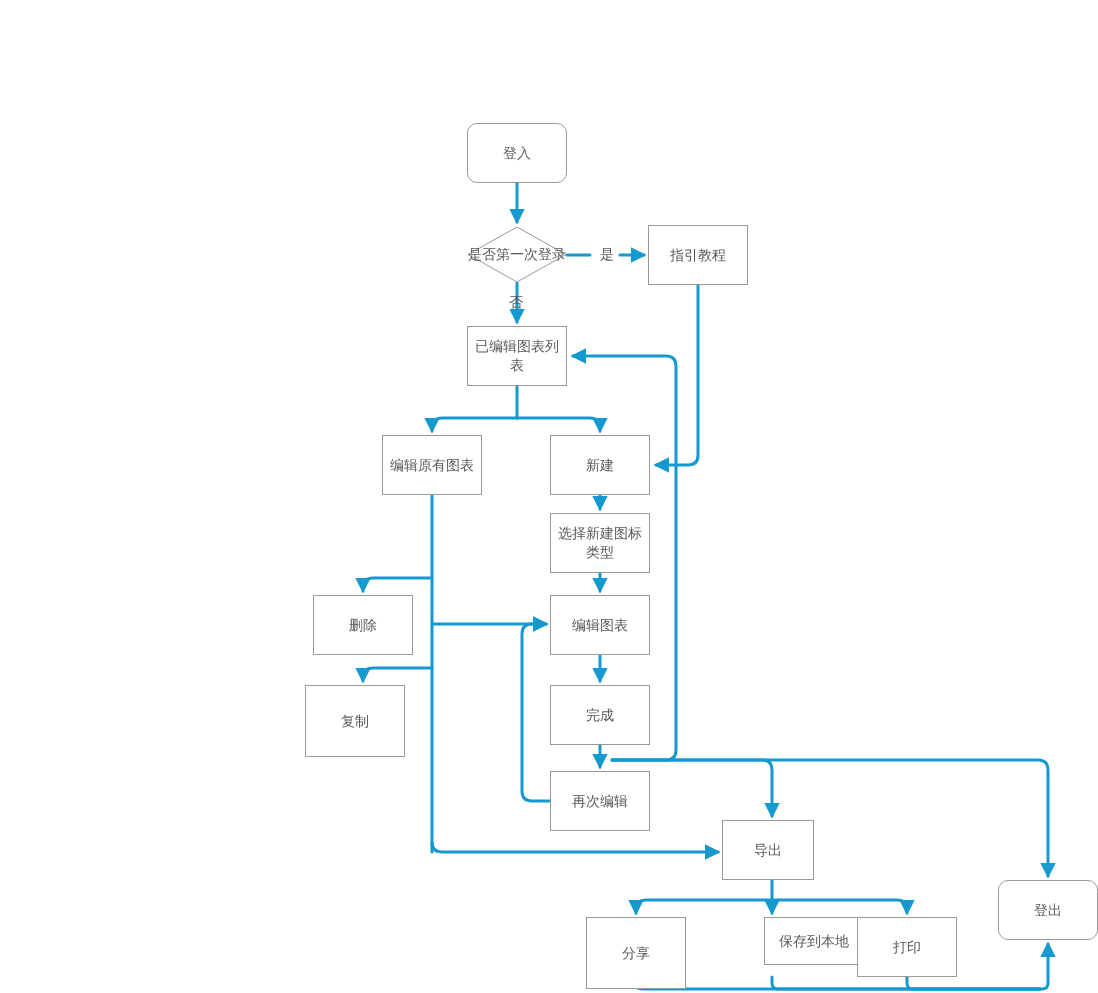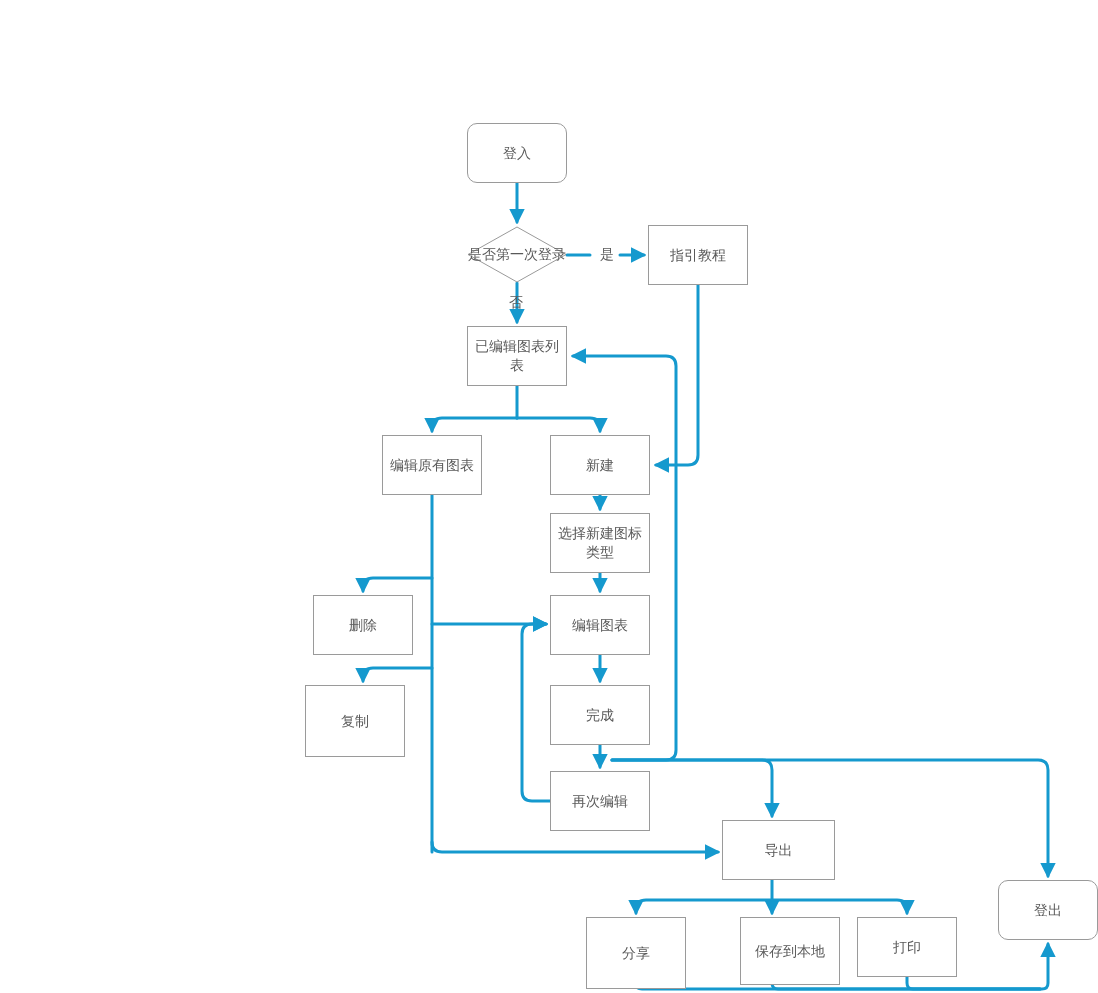--- a/index.html
+++ b/index.html
@@ -177,29 +177,29 @@
   </div>
 
   <div class="node" style="left:550px; top:685px; width:100px; height:60px;">
     <span>完成</span>
   </div>
 
   <div class="node" style="left:550px; top:771px; width:100px; height:60px;">
     <span>再次编辑</span>
   </div>
 
-  <div class="node" style="left:722px; top:820px; width:113px; height:60px;">
+  <div class="node" style="left:722px; top:820px; width:92px; height:60px;">
     <span>导出</span>
   </div>
 
   <div class="node" style="left:586px; top:917px; width:100px; height:72px;">
     <span>分享</span>
   </div>
 
-  <div class="node" style="left:740px; top:917px; width:100px; height:68px;">
+  <div class="node" style="left:764px; top:917px; width:100px; height:48px;">
     <span>保存到本地</span>
   </div>
 
   <div class="node" style="left:857px; top:917px; width:100px; height:60px;">
     <span>打印</span>
   </div>
 
   <div class="node rounded" style="left:998px; top:880px; width:100px; height:60px;">
     <span>登出</span>
   </div>

